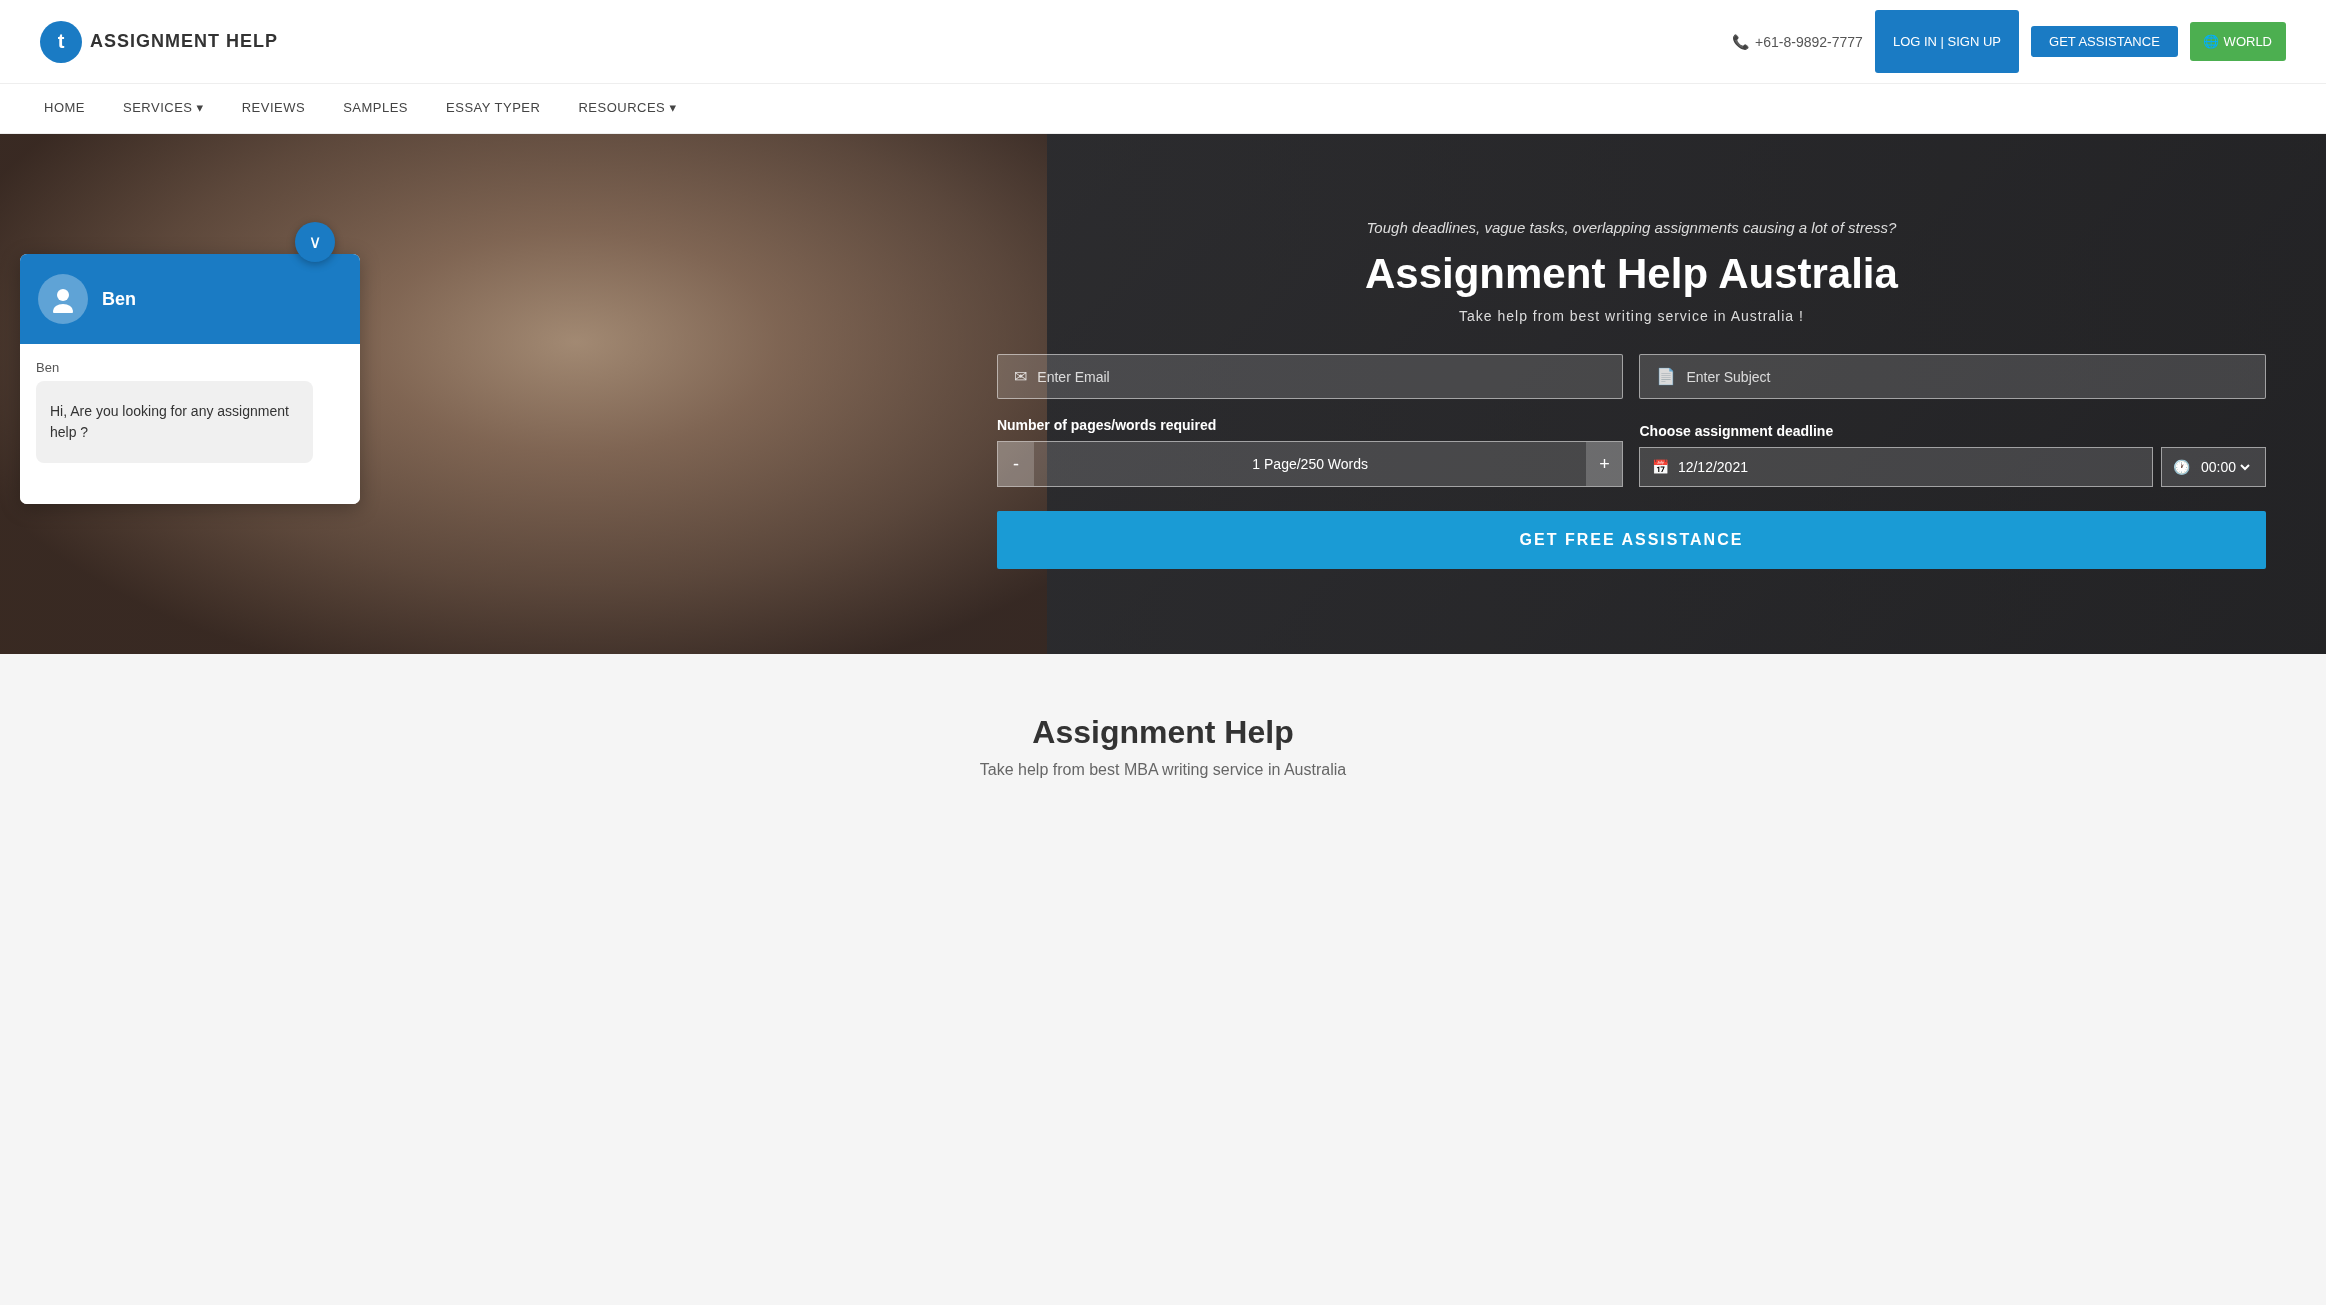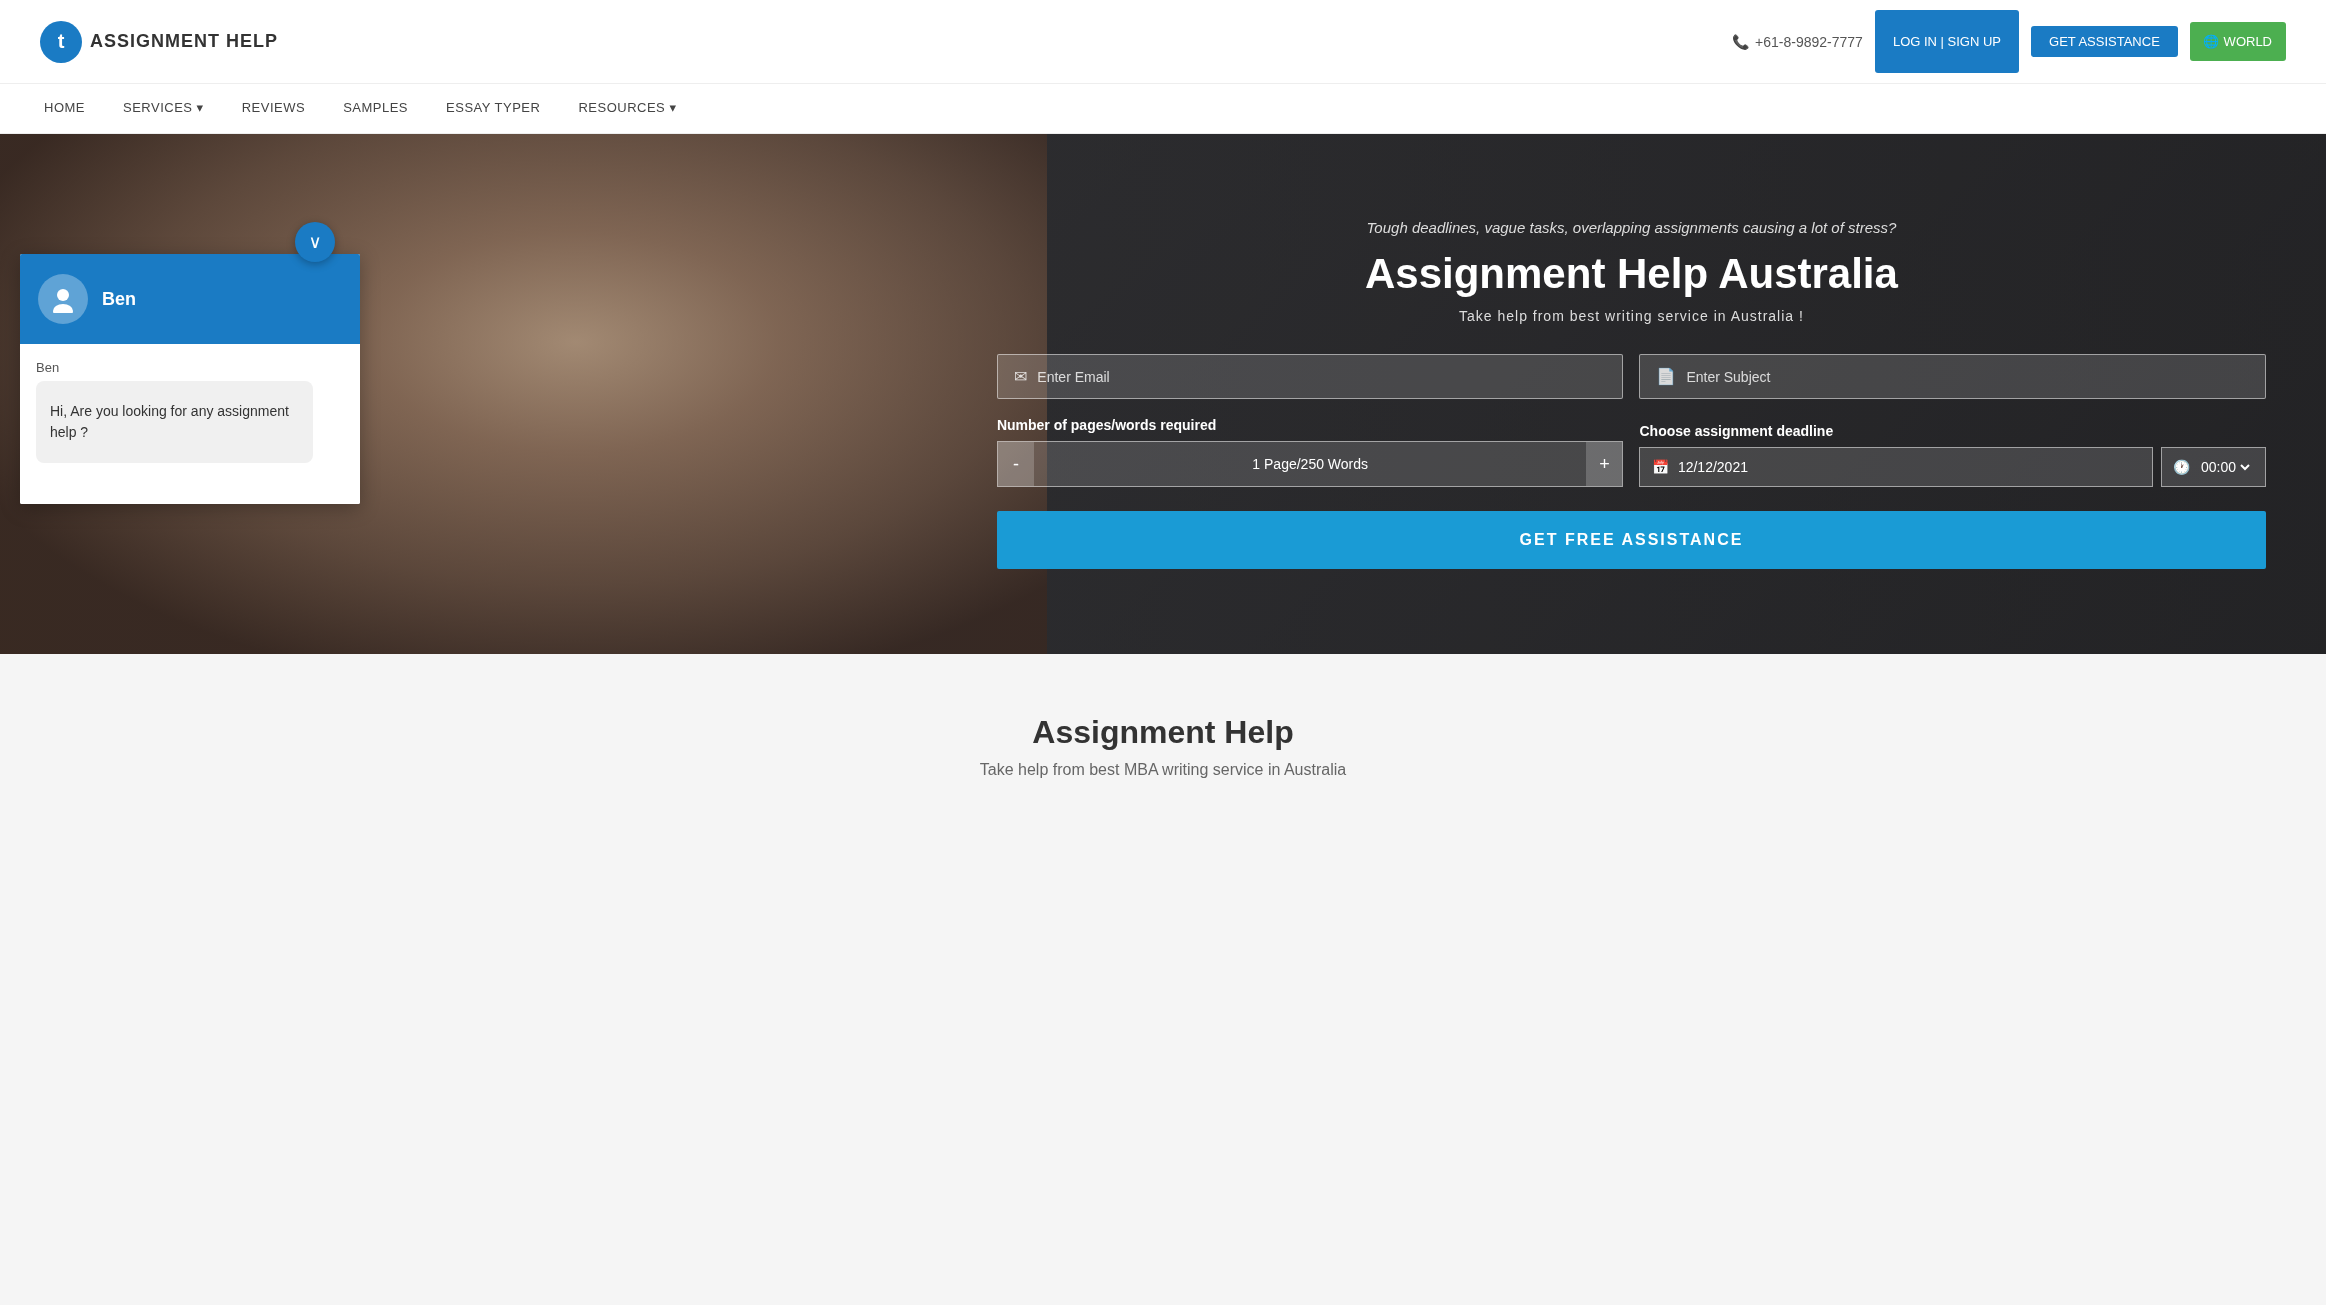--- a/index.html
+++ b/index.html
@@ -203,21 +203,21 @@
       border-radius: 2px;
     }
 
     
     .chat-widget {
       position: absolute;
       left: 20px;
       top: 120px;
       width: 340px;
       background: #fff;
-      border-radius: 2px;
+      border-radius: 7px;
       box-shadow: 0 4px 20px rgba(0,0,0,0.3);
       z-index: 10;
       overflow: hidden;
     }
     .chat-header {
       background: #1a7bc4;
       padding: 20px 18px;
       display: flex;
       align-items: center;
       gap: 14px;

